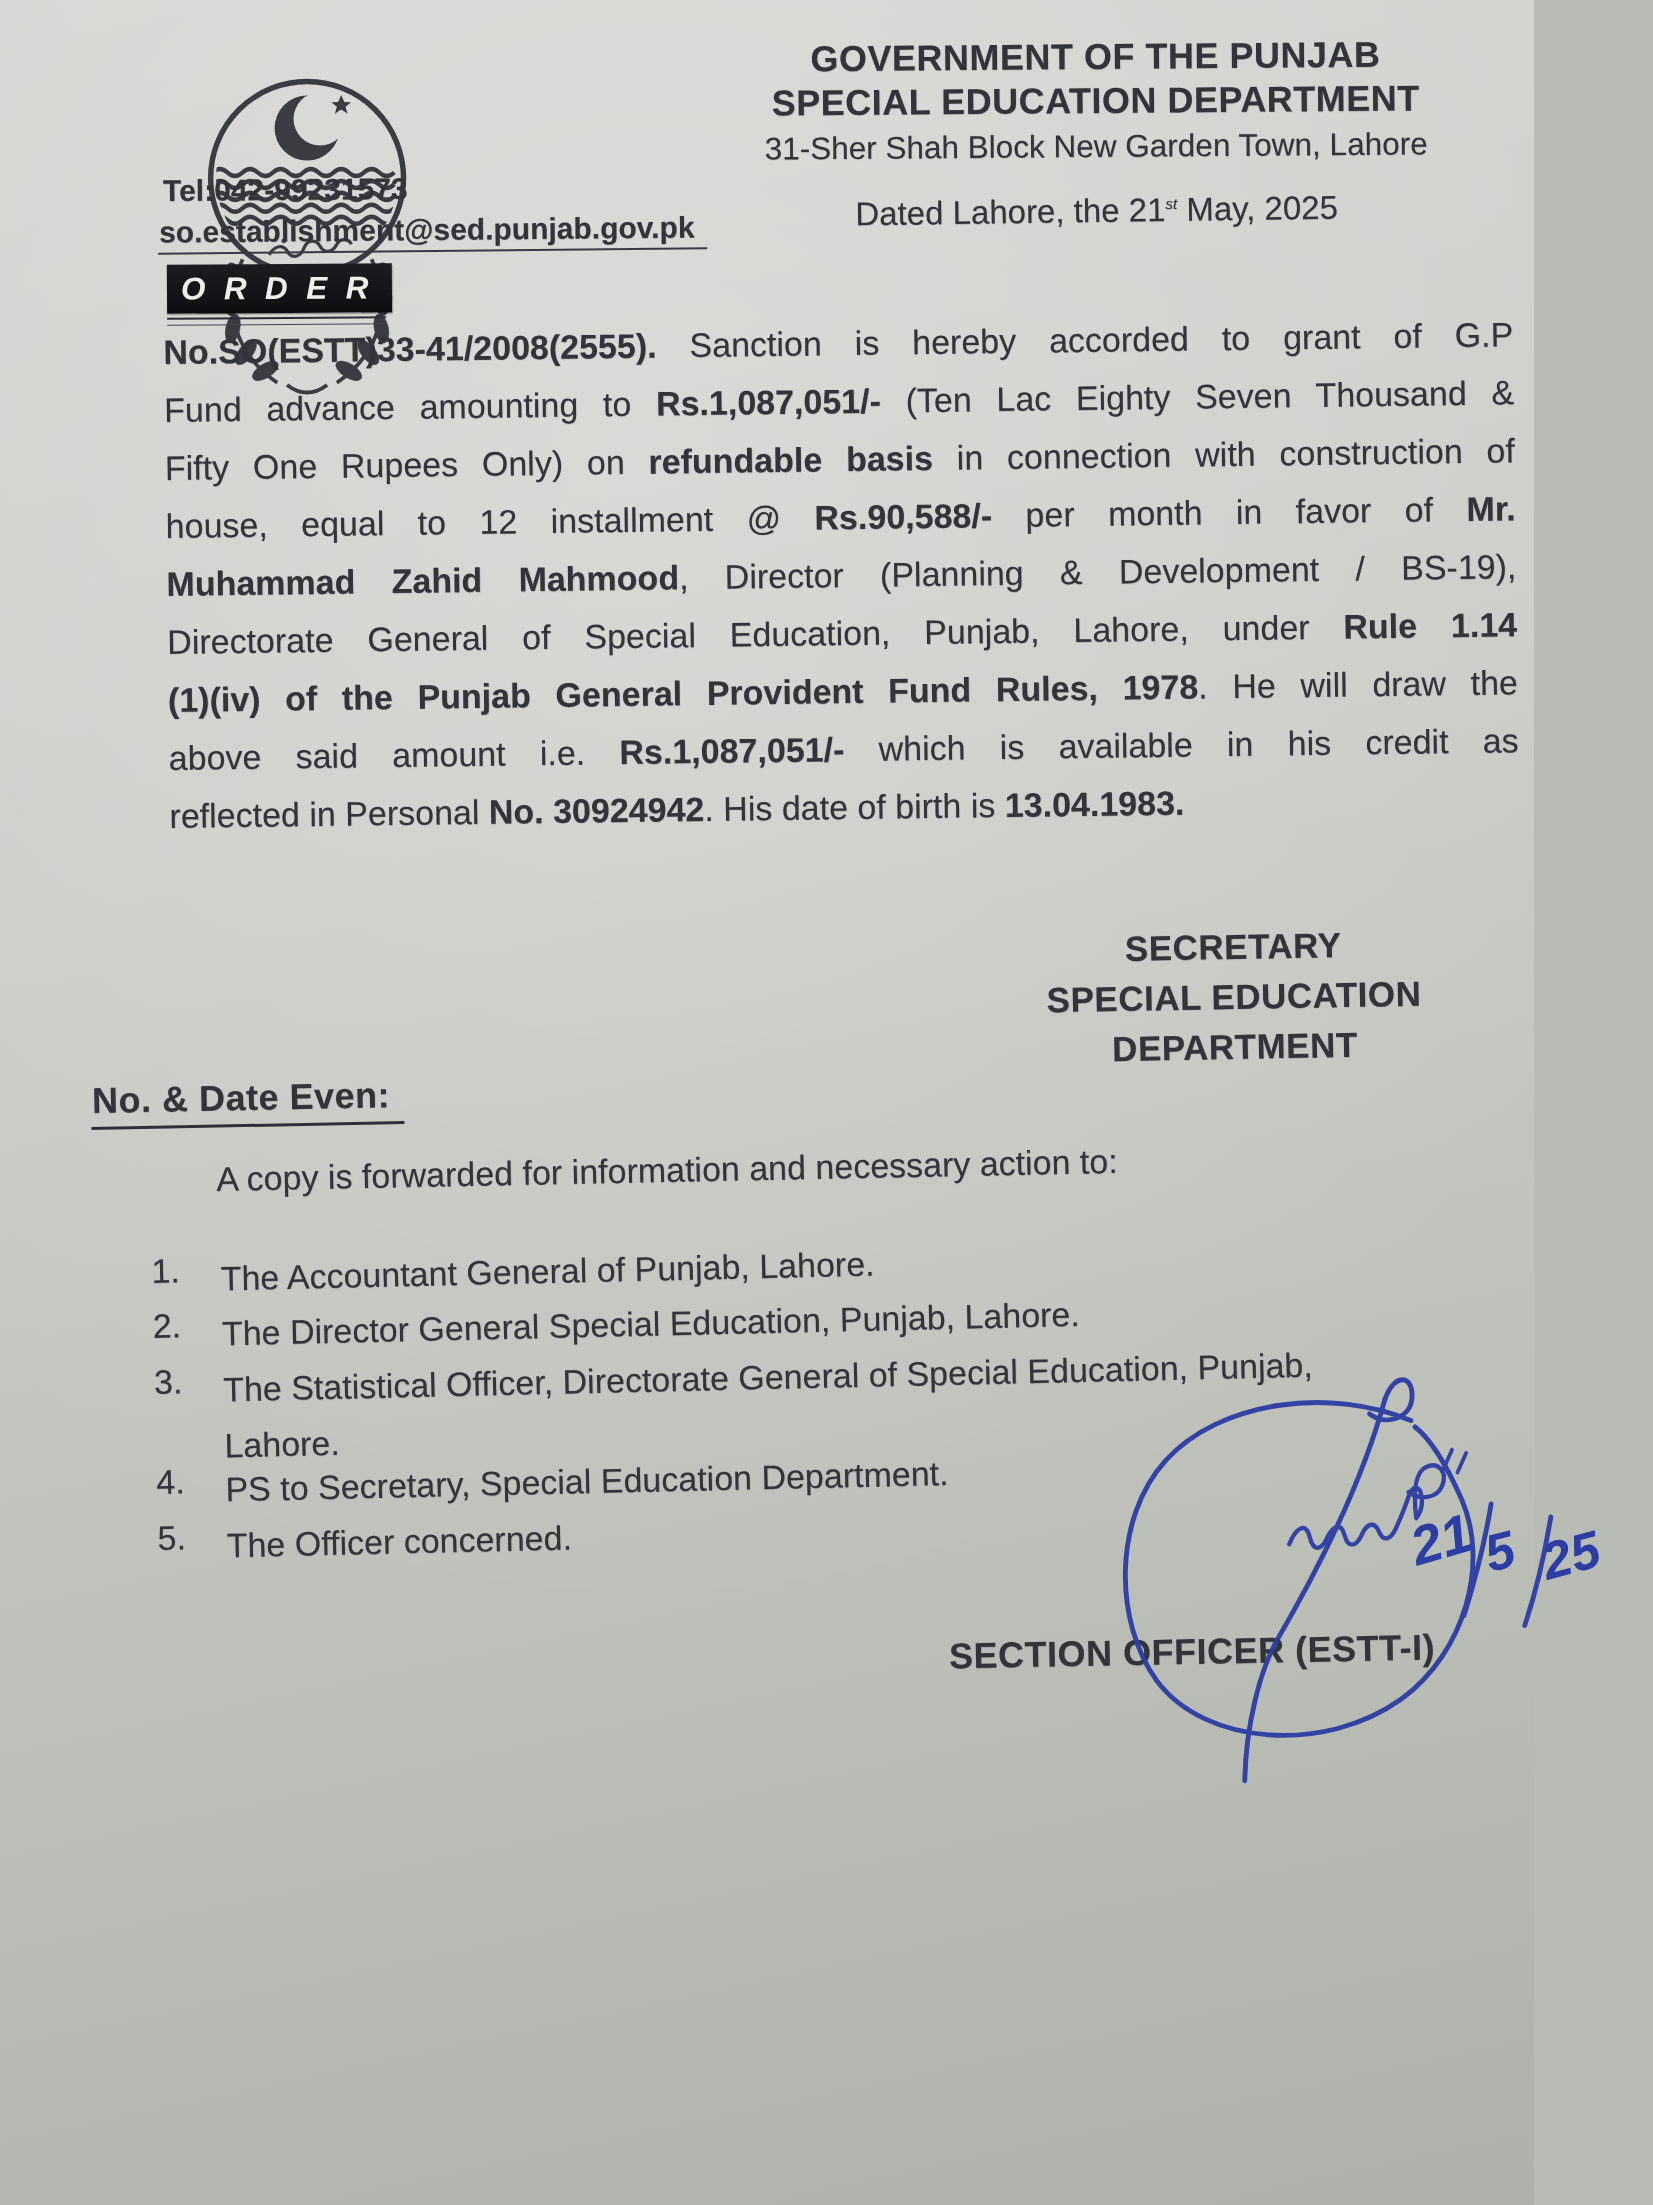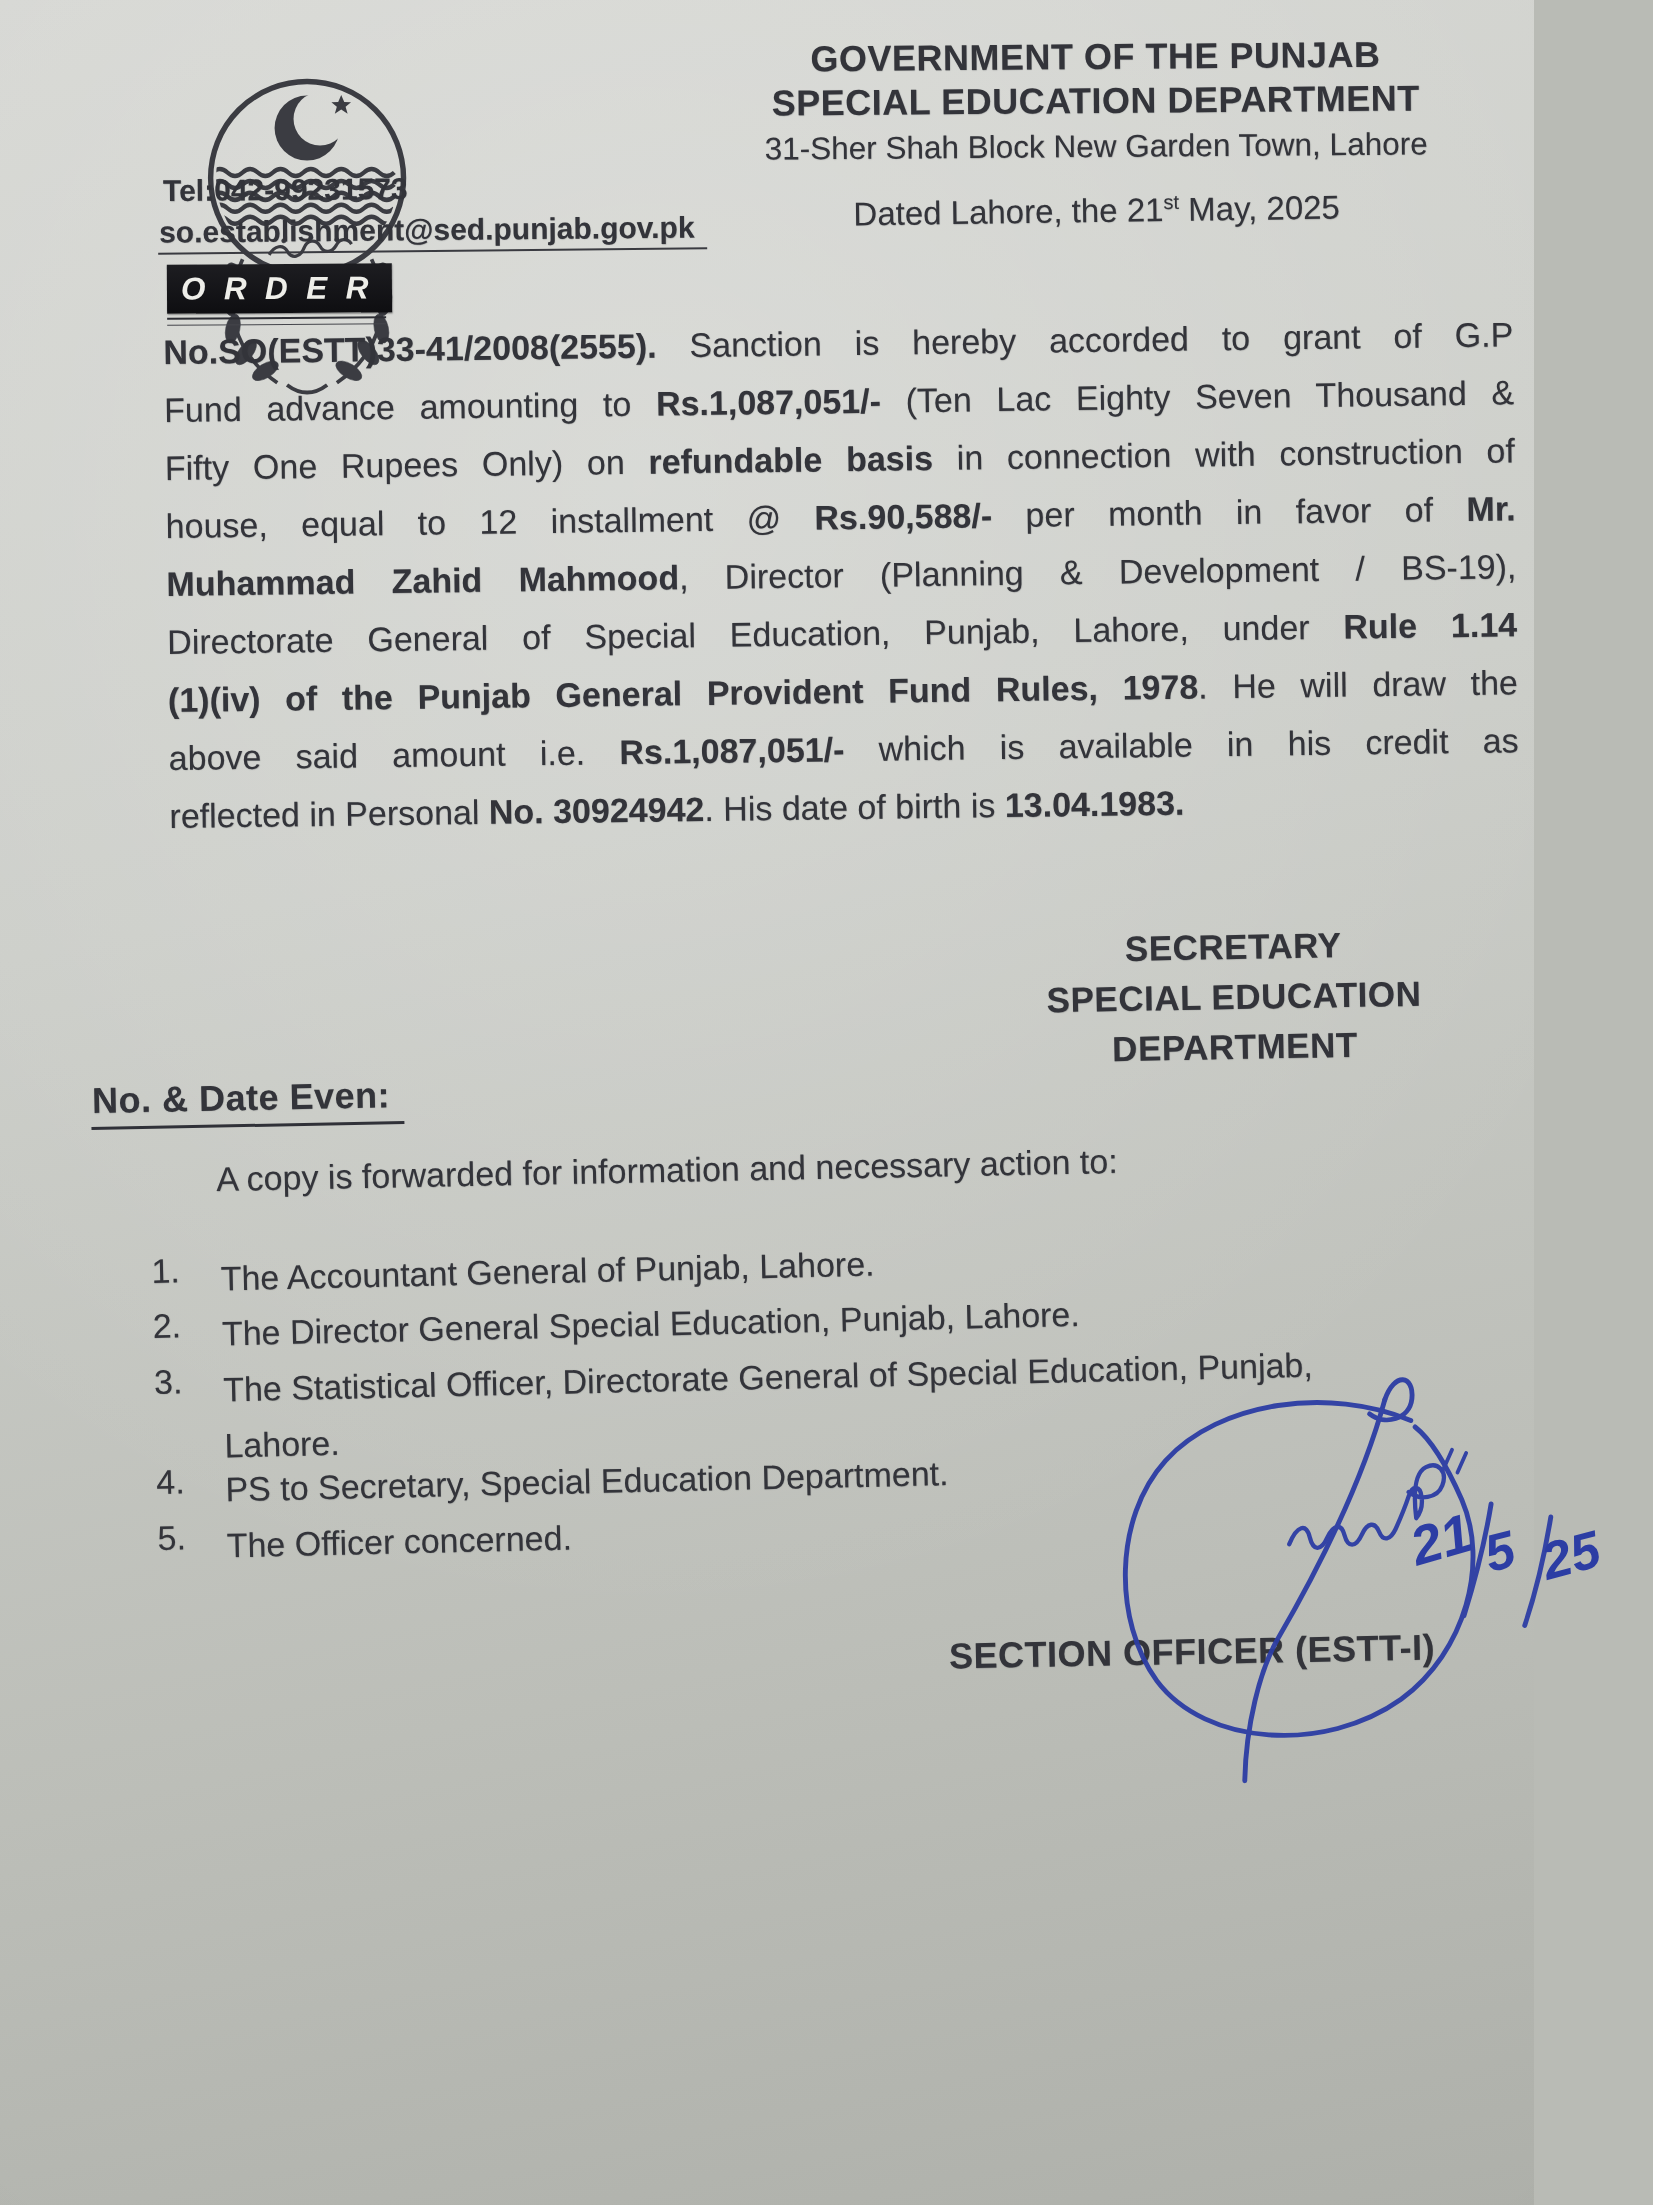--- a/index.html
+++ b/index.html
@@ -18,21 +18,21 @@
   }
   .abs{position:absolute;}
   .soft{text-shadow:0.3px 0.4px 0.9px rgba(48,49,55,0.38);}
 
   
   .hdr-right{left:689px;top:35px;width:814px;text-align:center;transform:rotate(-0.45deg);}
   .hdr-govt{font-size:36px;font-weight:bold;letter-spacing:0.5px;line-height:44px;}
   .hdr-dept{font-size:36px;font-weight:bold;letter-spacing:0.5px;line-height:44px;}
   .hdr-addr{font-size:31.5px;line-height:38px;margin-top:4.3px;}
   .dated{margin-top:27px;font-size:33px;transform:rotate(-0.35deg);}
-  .dated sup{font-size:20px;}
+  .dated sup{font-size:15px;font-style:italic;}
   .tel{left:163px;top:173px;font-size:30px;font-weight:bold;transform:rotate(-0.5deg);}
   .email{left:158px;top:213px;font-size:30px;font-weight:bold;border-bottom:2.2px solid #3a3b41;
          padding:0 12px 3.3px 1.1px;transform:rotate(-0.55deg);}
 
   
   .order-wrap{left:167px;top:264px;transform:rotate(-0.35deg);}
   .order-box{
     display:inline-block;background:linear-gradient(180deg,#1d1d21,#0e0e11);
     color:#eeeee9;font-size:31.5px;font-weight:bold;font-style:italic;
     letter-spacing:18.4px;padding:6.5px 5.4px 8.7px 14px;line-height:34px;

